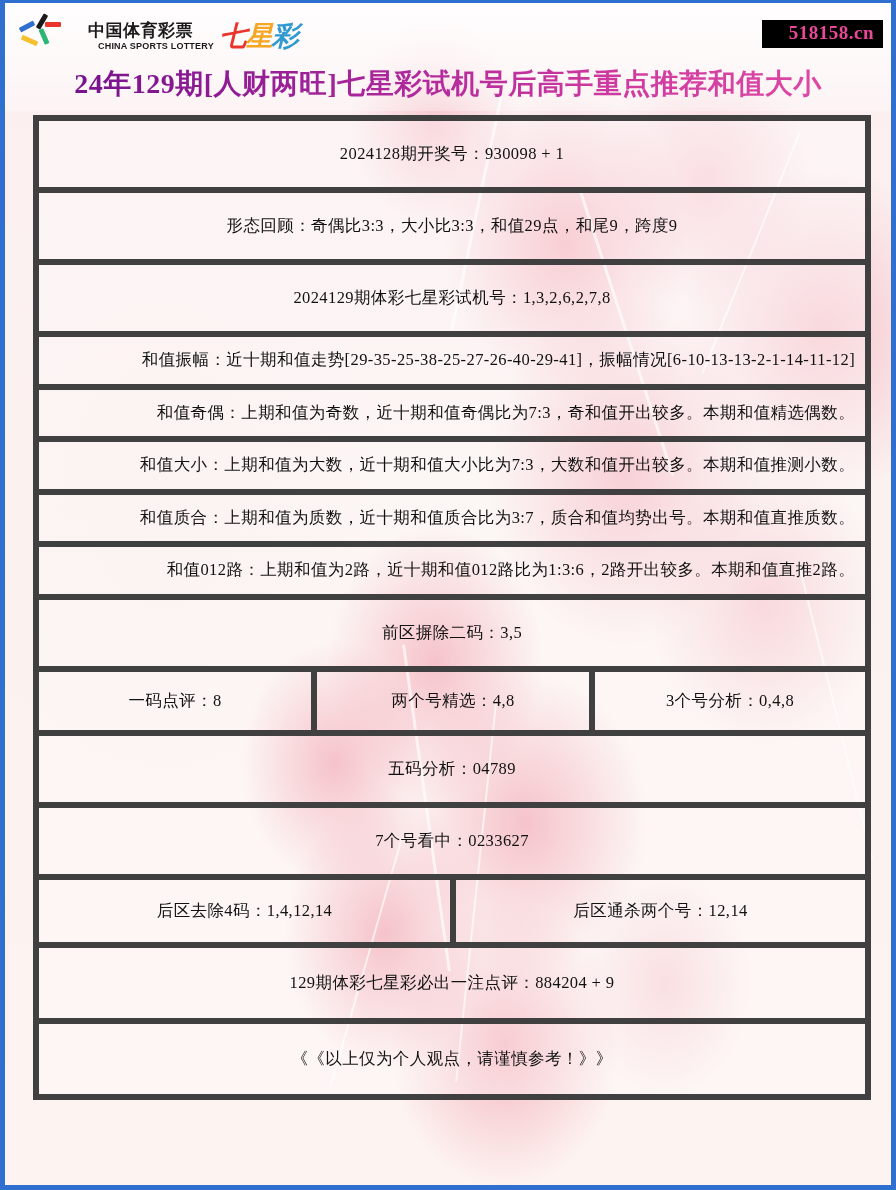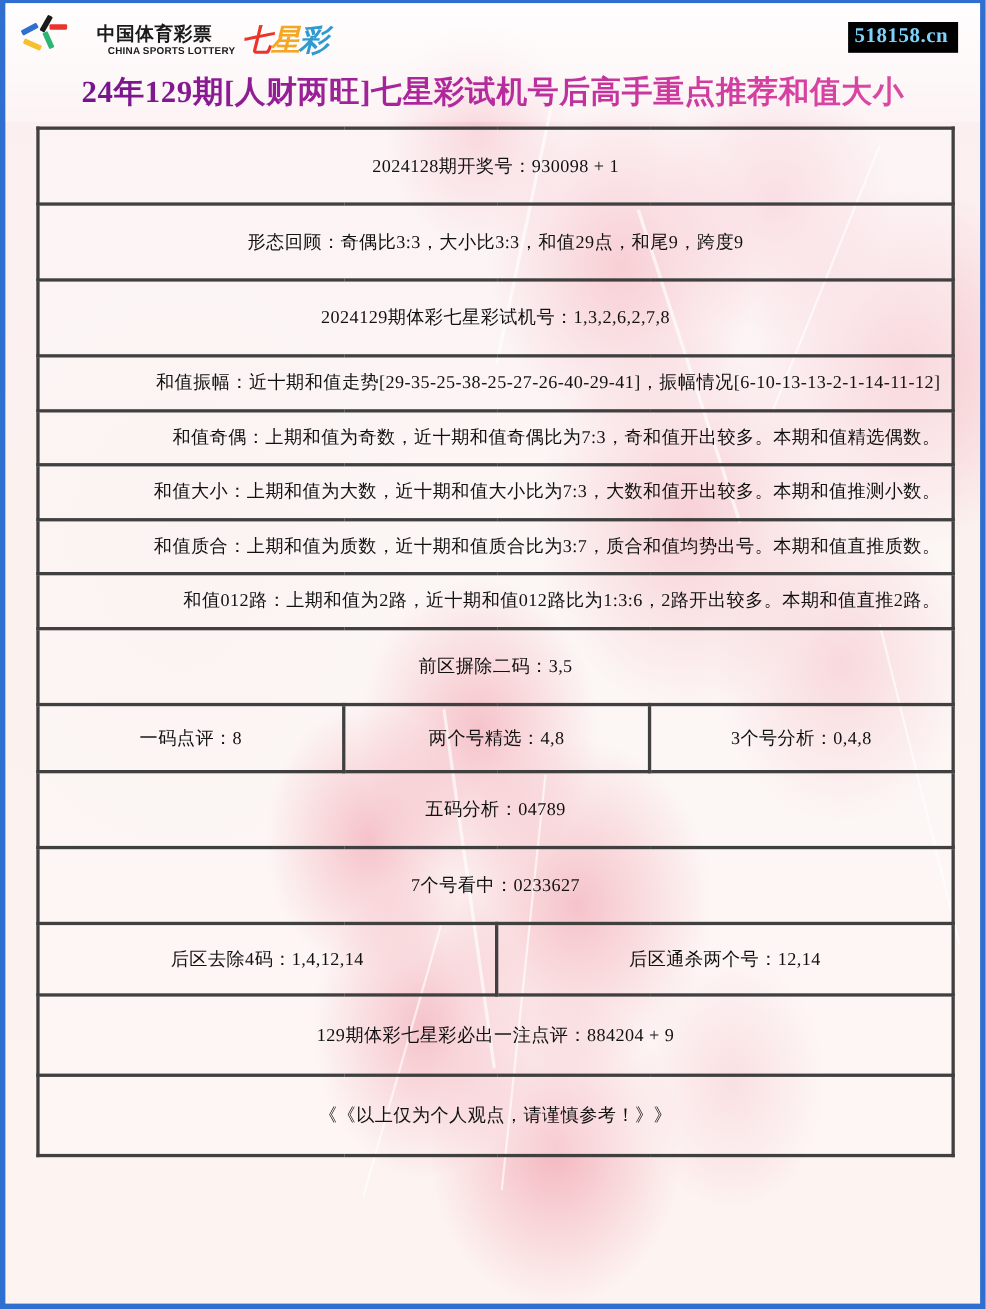--- a/index.html
+++ b/index.html
@@ -114,28 +114,28 @@
     font-style: italic;
     margin-left: 2px;
     letter-spacing: -1px;
   }
   #qixingcai .c1 { color: #e9352b; }
   #qixingcai .c2 { color: #f5a623; }
   #qixingcai .c3 { color: #2e9ad0; }
 
   #site-badge {
     position: absolute;
-    right: 20px;
+    right: 8px;
     top: 17px;
     background: #000000;
-    color: #7dd3fc;
+    color: #ec4899;
     font-family: "Liberation Serif", serif;
     font-size: 19px;
     font-weight: 700;
-    padding: 3px 9px 4px 6px;
+    padding: 3px 9px 4px 27px;
     letter-spacing: .5px;
     line-height: 1.1;
   }
 
   #page-title {
     position: absolute;
     left: 0;
     right: 0;
     top: 62px;
     text-align: center;
@@ -156,21 +156,21 @@
     position: relative;
     z-index: 2;
     margin: 4px 28px 0 28px;
   }
   table.sheet {
     width: 832px;
     border-collapse: collapse;
     table-layout: fixed;
   }
   table.sheet td {
-    border: 3px solid #404040;
+    border: 6px solid #404040;
     font-family: "Liberation Serif", "DejaVu Serif", serif;
     font-size: 16.5px;
     color: #111;
     letter-spacing: .4px;
     background: rgba(255,255,255,0.30);
   }
   td.center {
     text-align: center;
     height: 58px;
     padding: 4px 8px;

